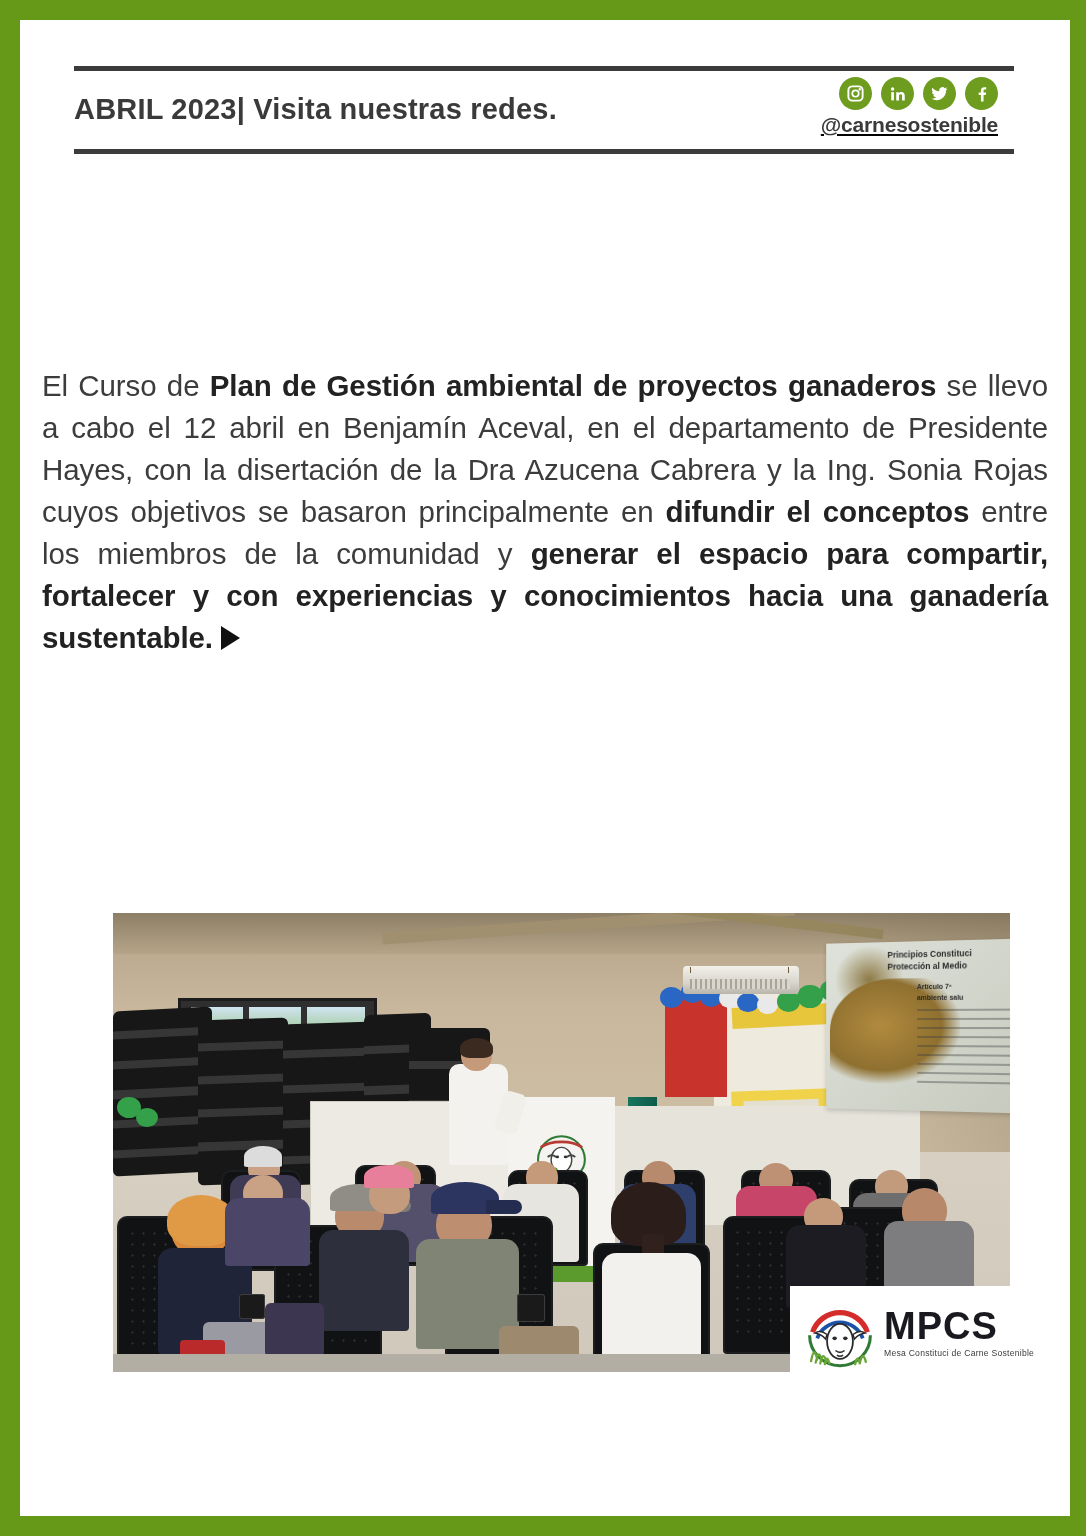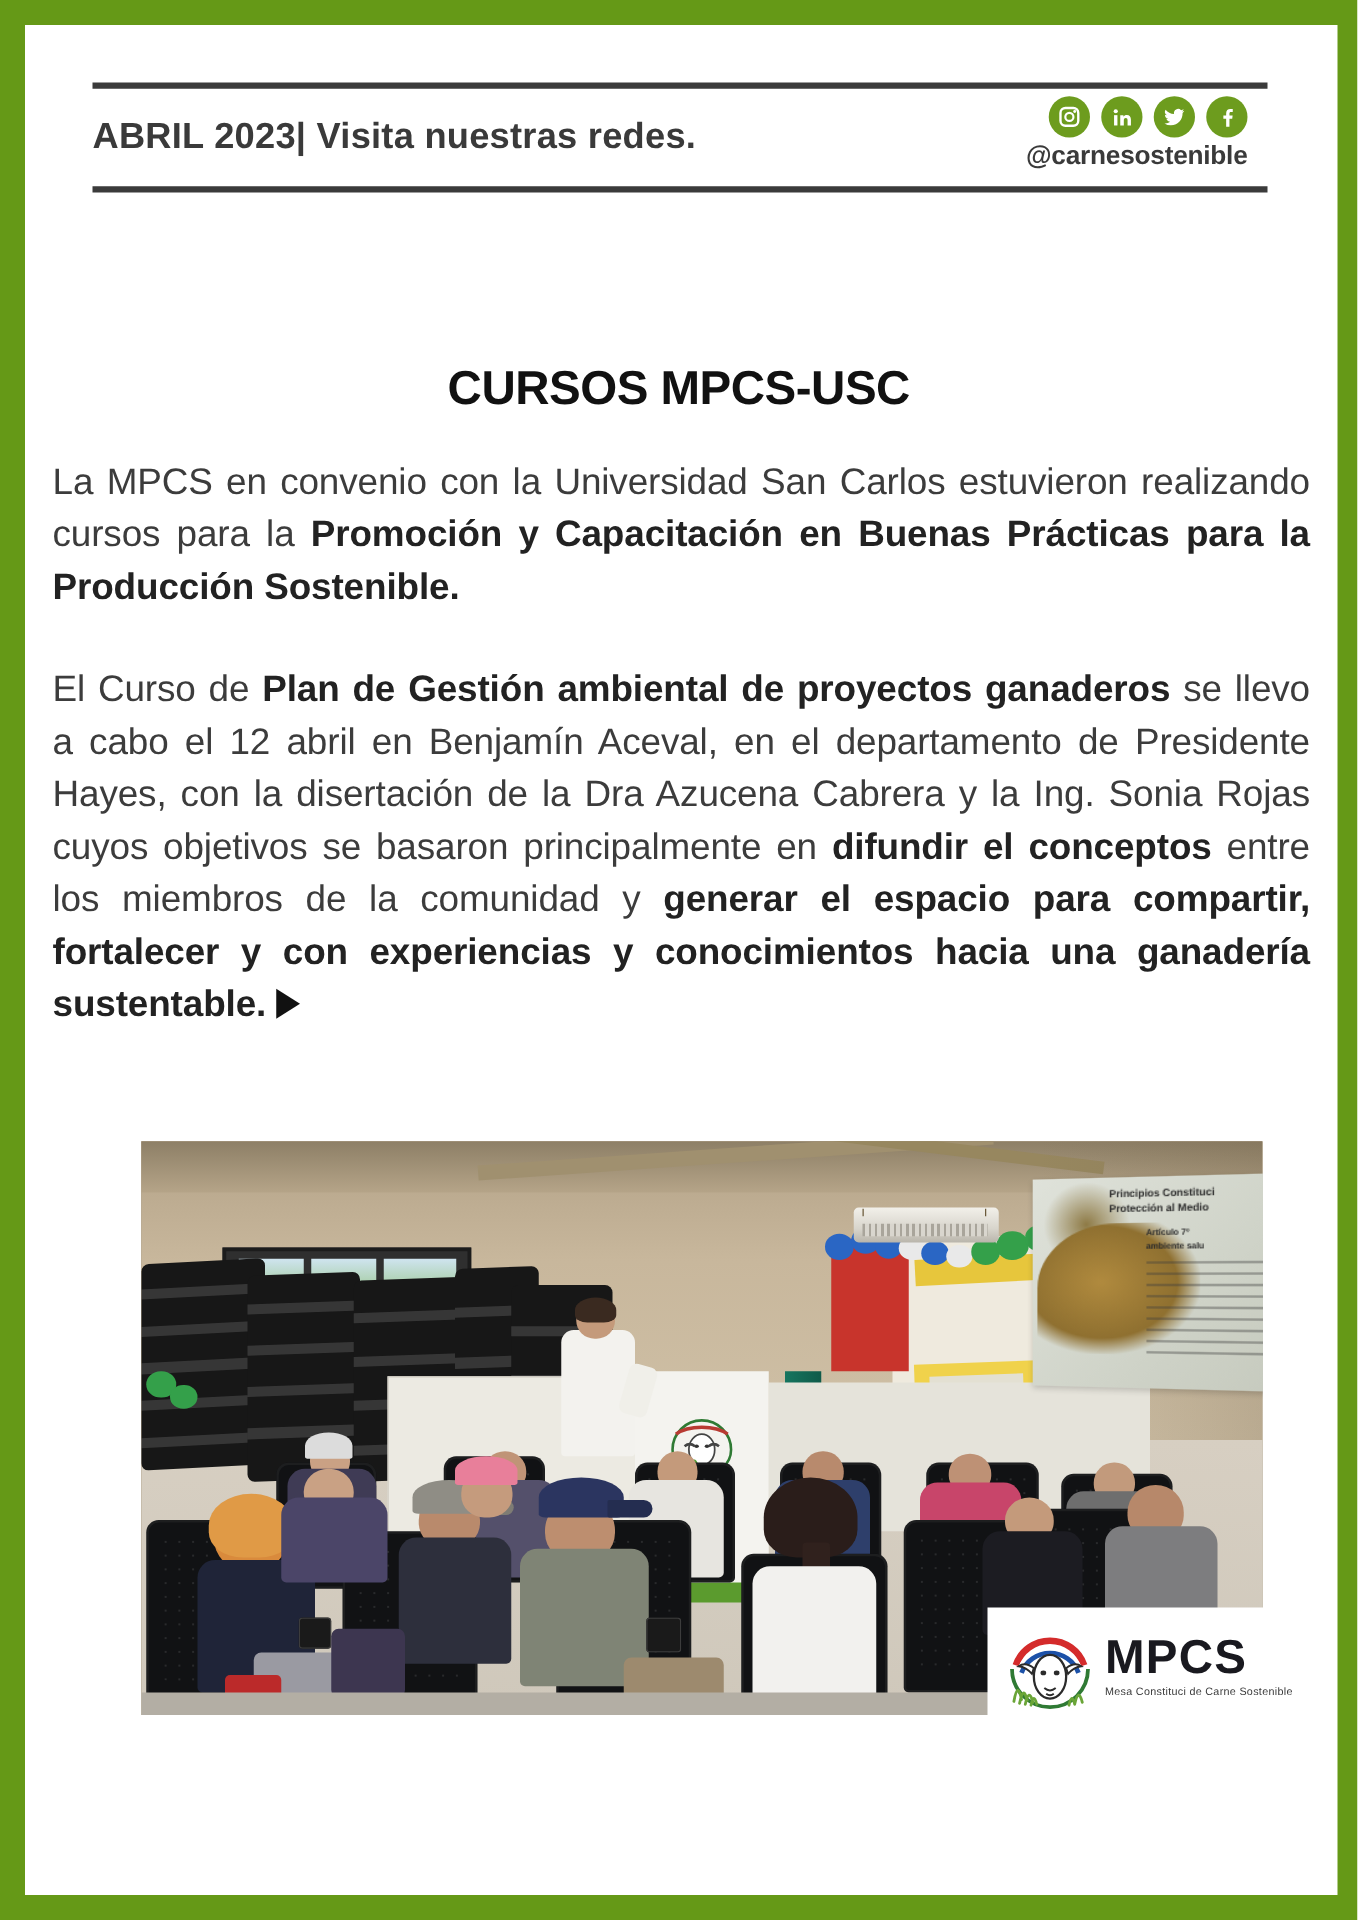--- a/index.html
+++ b/index.html
@@ -55,20 +55,21 @@
     white-space: nowrap;
   }
   .header-title .month {
     font-weight: bold;
   }
   .social {
     position: absolute;
     right: 16px;
     top: 6px;
     text-align: right;
+    text-decoration: underline;
   }
   .social-icons {
     display: flex;
     gap: 9px;
     justify-content: flex-end;
   }
   .si {
     width: 33px;
     height: 33px;
     border-radius: 50%;
@@ -421,25 +422,23 @@
             </span>
 
           </div>
           <div class="social-handle">@carnesostenible</div>
         </div>
       </div>
       <div class="header-rule"></div>
     </div>
 
 
-    <div class="article-title">CURSOS MPCS-USC</div>
 
     <div class="body-text">
 
-      <p class="para"><span>La MPCS en convenio con la Universidad San Carlos estuvieron realizando cursos para la </span><b>Promoción y Capacitación en Buenas Prácticas para la Producción Sostenible.</b></p>
 
       <p class="para"><span>El Curso de </span><b>Plan de Gestión ambiental de proyectos ganaderos</b><span> se llevo a cabo el 12 abril en Benjamín Aceval, en el departamento de Presidente Hayes, con la disertación de la Dra Azucena Cabrera y la Ing. Sonia Rojas cuyos objetivos se basaron principalmente en </span><b>difundir el conceptos</b><span> entre los miembros de la comunidad y </span><b>generar el espacio para compartir, fortalecer y con experiencias y conocimientos hacia una ganadería sustentable.</b><span class="tri"></span></p>
 
     </div>
 
     <div class="photo">
 
       <div class="ph wall-upper"></div>
       <div class="ph ceiling"></div>
       <div class="ph ceiling-beam1"></div>

